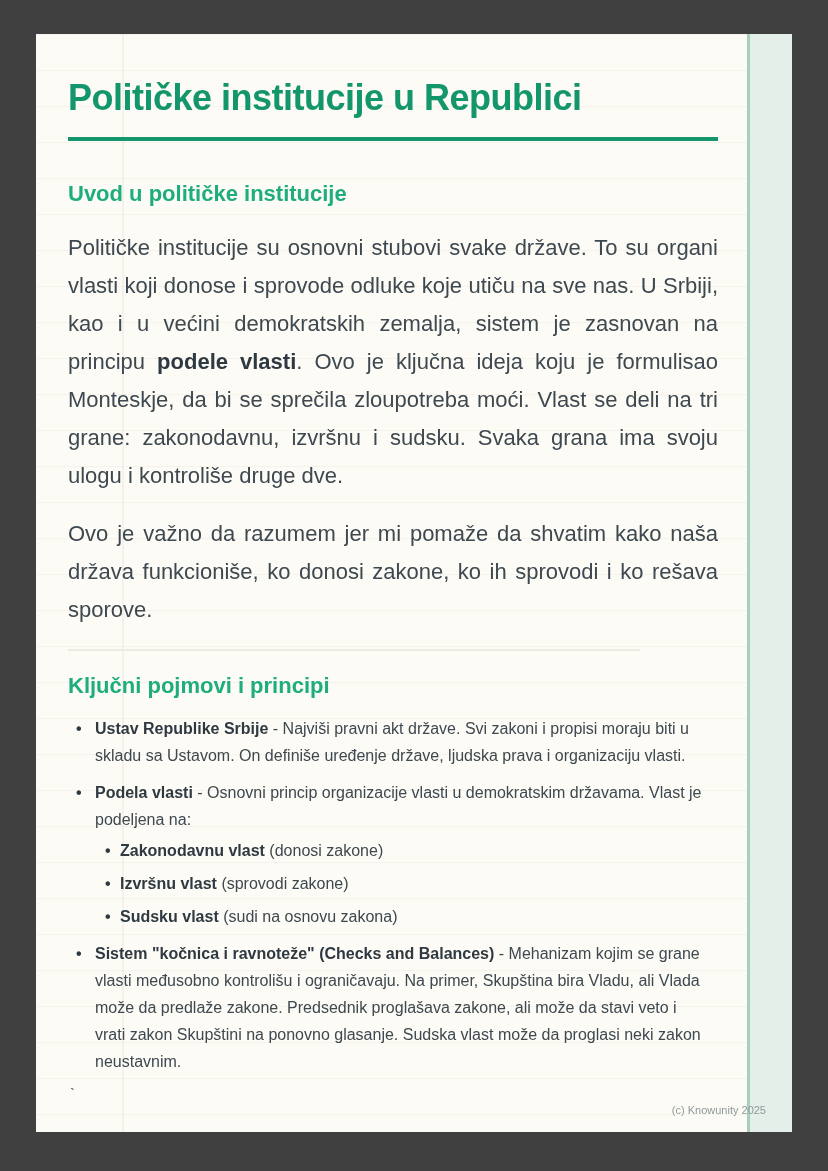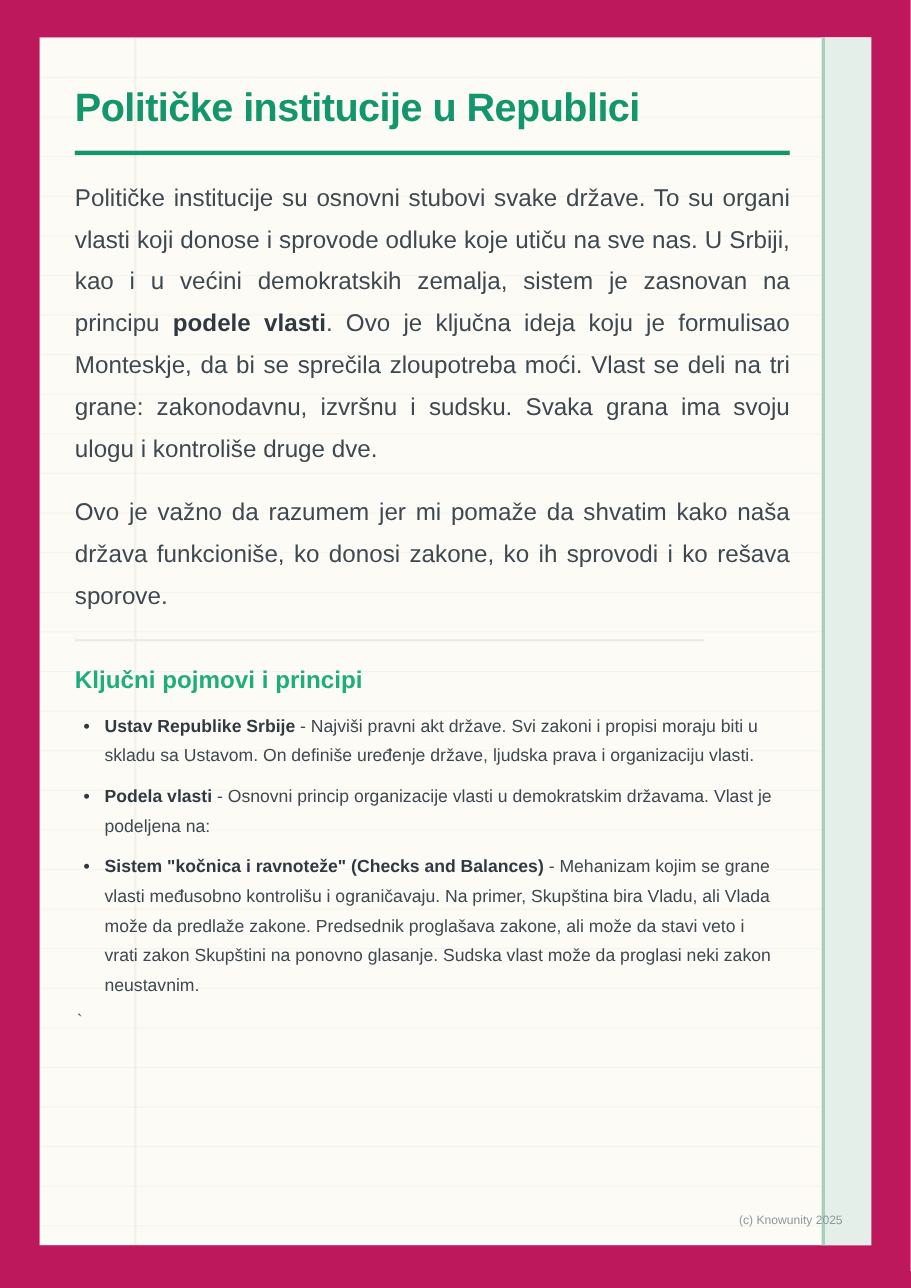--- a/index.html
+++ b/index.html
@@ -8,21 +8,21 @@
     width: 828px;
     height: 1171px;
     background: #ffffff;
     font-family: "Liberation Sans", sans-serif;
     overflow: hidden;
   }
   .canvas {
     position: relative;
     width: 828px;
     height: 1171px;
-    background: #be185d;
+    background: #404040;
   }
   .paper {
     position: absolute;
     left: 36px;
     top: 34px;
     width: 756px;
     height: 1098px;
     background-color: #fcfbf5;
     background-image: linear-gradient(to bottom, rgba(160,150,115,0.08) 1px, transparent 1px);
     background-size: 100% 36px;
@@ -153,29 +153,35 @@
   <div class="paper">
     <div class="margin-line"></div>
     <div class="stripe"></div>
 
     <div class="content">
       <h1>
         <span class="t-line">Političke institucije u Republici</span>
       </h1>
       <div class="title-rule"></div>
 
+      <h2>Uvod u političke institucije</h2>
       <p><span>Političke institucije su osnovni stubovi svake države. To su organi vlasti koji donose i sprovode odluke koje utiču na sve nas. U Srbiji, kao i u većini demokratskih zemalja, sistem je zasnovan na principu </span><strong>podele vlasti</strong><span>. Ovo je ključna ideja koju je formulisao Monteskje, da bi se sprečila zloupotreba moći. Vlast se deli na tri grane: zakonodavnu, izvršnu i sudsku. Svaka grana ima svoju ulogu i kontroliše druge dve.</span></p>
       <p class="second">Ovo je važno da razumem jer mi pomaže da shvatim kako naša država funkcioniše, ko donosi zakone, ko ih sprovodi i ko rešava sporove.</p>
 
       <div class="divider"></div>
 
       <h2 class="concepts">Ključni pojmovi i principi</h2>
       <ul class="list">
         <li><strong>Ustav Republike Srbije</strong><span> - Najviši pravni akt države. Svi zakoni i propisi moraju biti u skladu sa Ustavom. On definiše uređenje države, ljudska prava i organizaciju vlasti.</span></li>
         <li><strong>Podela vlasti</strong><span> - Osnovni princip organizacije vlasti u demokratskim državama. Vlast je podeljena na:</span>
+          <ul class="sublist">
+            <li><strong>Zakonodavnu vlast</strong><span> (donosi zakone)</span></li>
+            <li><strong>Izvršnu vlast</strong><span> (sprovodi zakone)</span></li>
+            <li><strong>Sudsku vlast</strong><span> (sudi na osnovu zakona)</span></li>
+          </ul>
         </li>
         <li><strong>Sistem "kočnica i ravnoteže" (Checks and Balances)</strong><span> - Mehanizam kojim se grane vlasti međusobno kontrolišu i ograničavaju. Na primer, Skupština bira Vladu, ali Vlada može da predlaže zakone. Predsednik proglašava zakone, ali može da stavi veto i vrati zakon Skupštini na ponovno glasanje. Sudska vlast može da proglasi neki zakon neustavnim.</span></li>
       </ul>
 
       <div class="stray">`</div>
     </div>
 
     <div class="footer">(c) Knowunity 2025</div>
   </div>
 </div>

